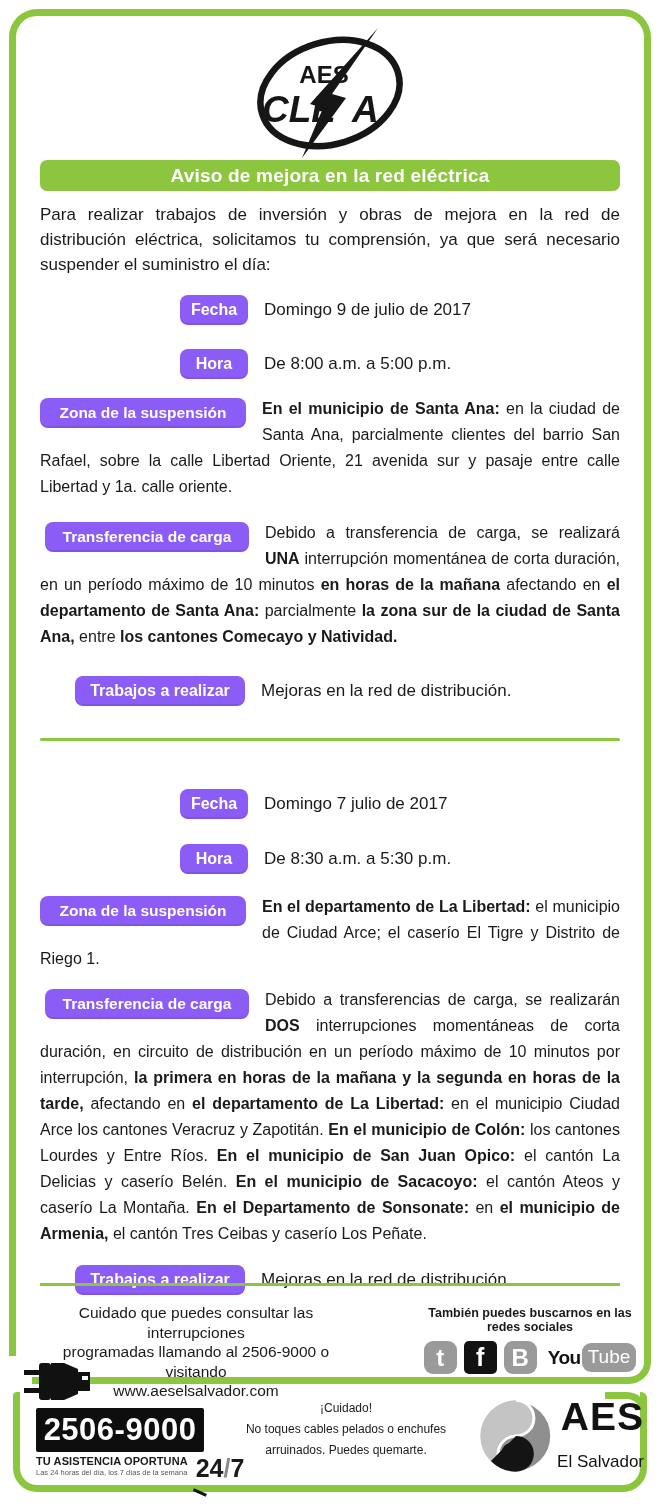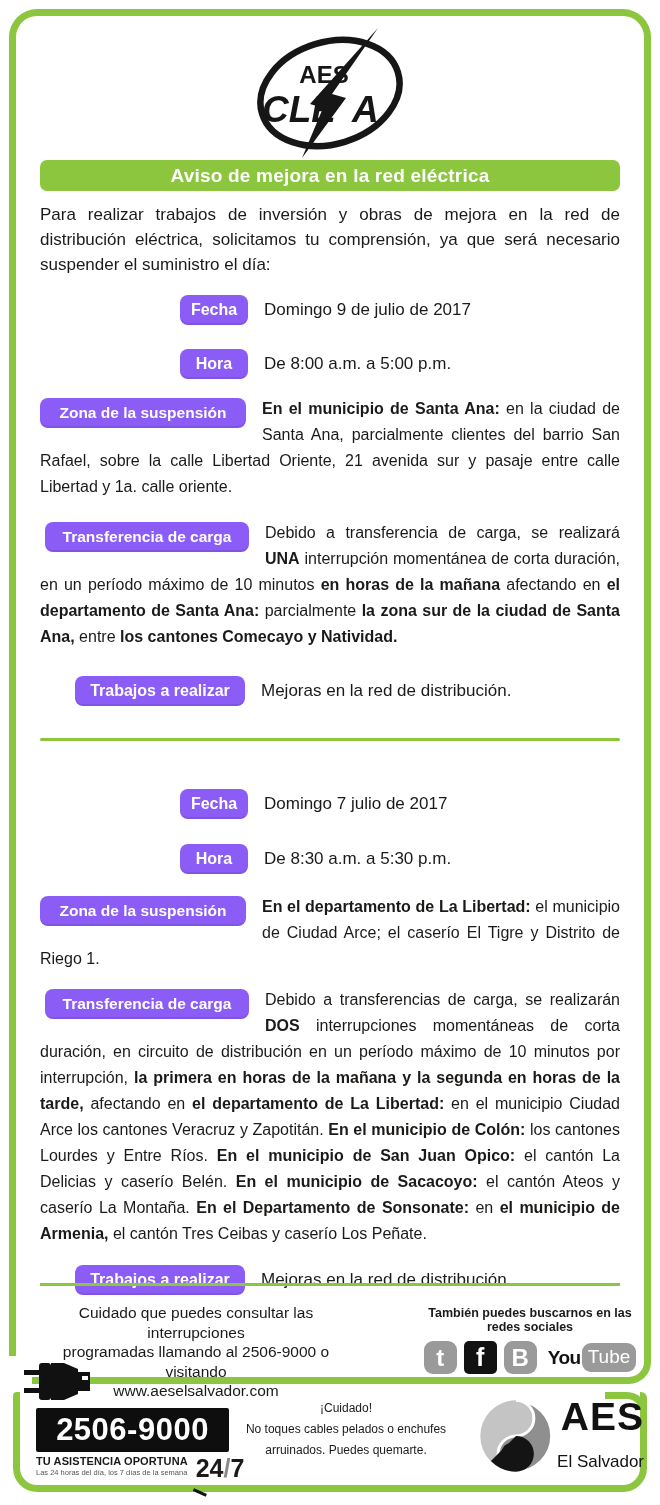--- a/index.html
+++ b/index.html
@@ -60,21 +60,21 @@
   .plug{position:absolute;left:24px;top:1360px;}
   
   .bottom-box{position:absolute;left:13px;top:1392px;width:634px;height:100px;box-sizing:border-box;
               border-left:7px solid #8CC63F;border-right:7px solid #8CC63F;border-bottom:7px solid #8CC63F;
               border-radius:4px 6px 24px 24px;}
   .bottom-box::before{content:"";position:absolute;top:0;right:-7px;width:42px;height:38px;
               box-sizing:border-box;border-top:7px solid #8CC63F;border-right:7px solid #8CC63F;
               border-top-right-radius:20px;}
   
   .phone-block{position:absolute;left:36px;top:1408px;width:215px;}
-  .phone-rect{width:193px;height:44px;background:#0e0e0e;border-radius:2px;display:flex;
+  .phone-rect{width:168px;height:44px;background:#0e0e0e;border-radius:2px;display:flex;
               align-items:center;justify-content:center;color:#fff;font-weight:bold;font-size:31px;
               letter-spacing:.5px;}
   .phone-subrow{display:flex;align-items:flex-start;margin-top:3px;}
   .phone-subcol{width:170px;}
   .phone-sub{font-size:11px;font-weight:bold;letter-spacing:.1px;}
   .phone-tiny{font-size:7.5px;color:#555;margin-top:1px;}
   .b247{font-size:25px;font-weight:bold;line-height:22px;margin-left:2px;position:relative;top:2px;}
   .b247 .slash{color:#8a8a8a;font-weight:bold;}
   .b247 .tail{display:inline-block;width:14px;height:2.5px;background:#111;transform:rotate(24deg);
               margin-left:-3px;vertical-align:6px;}

